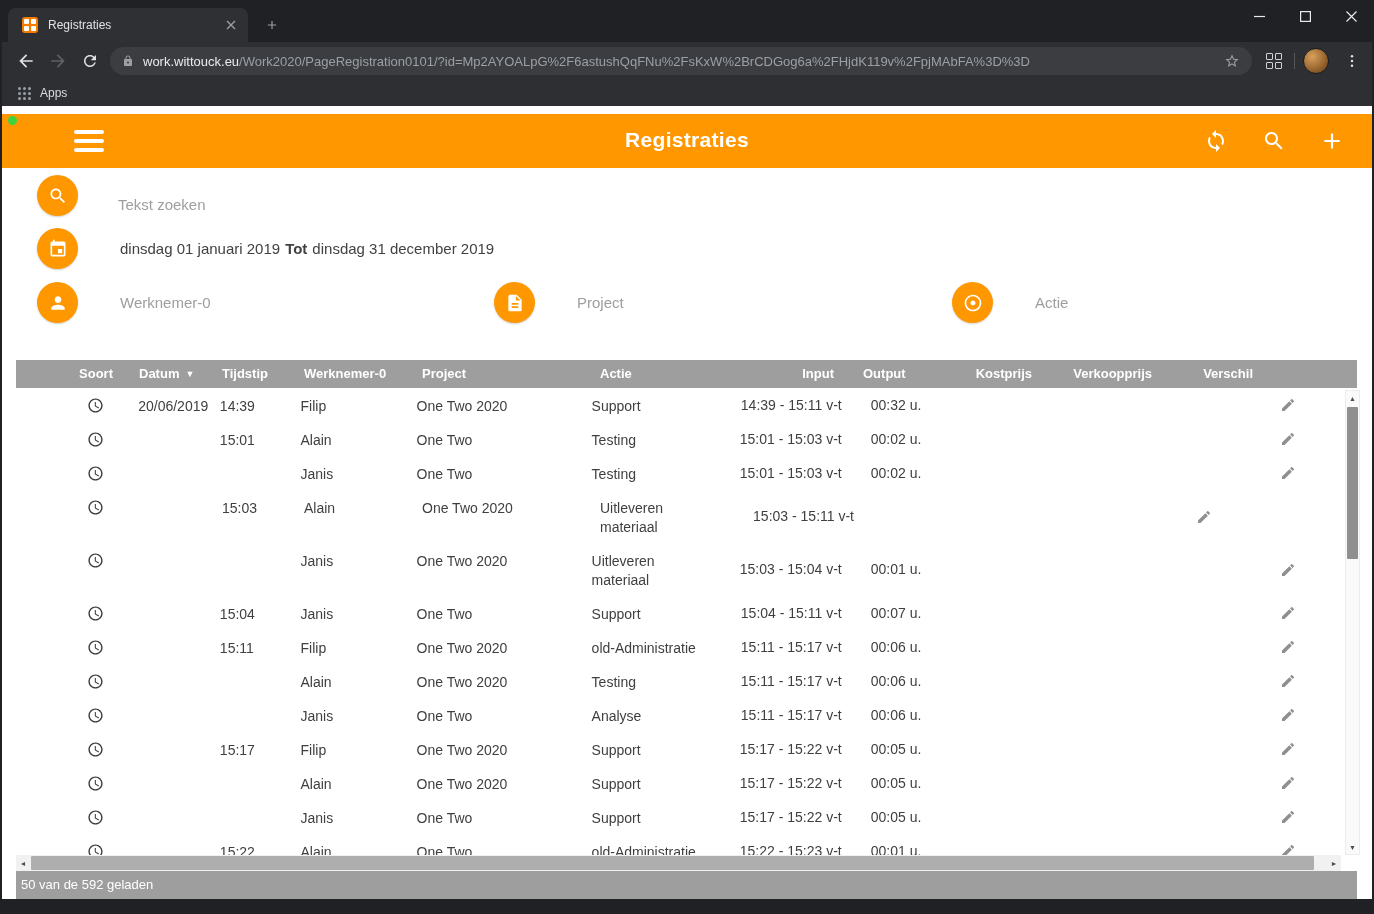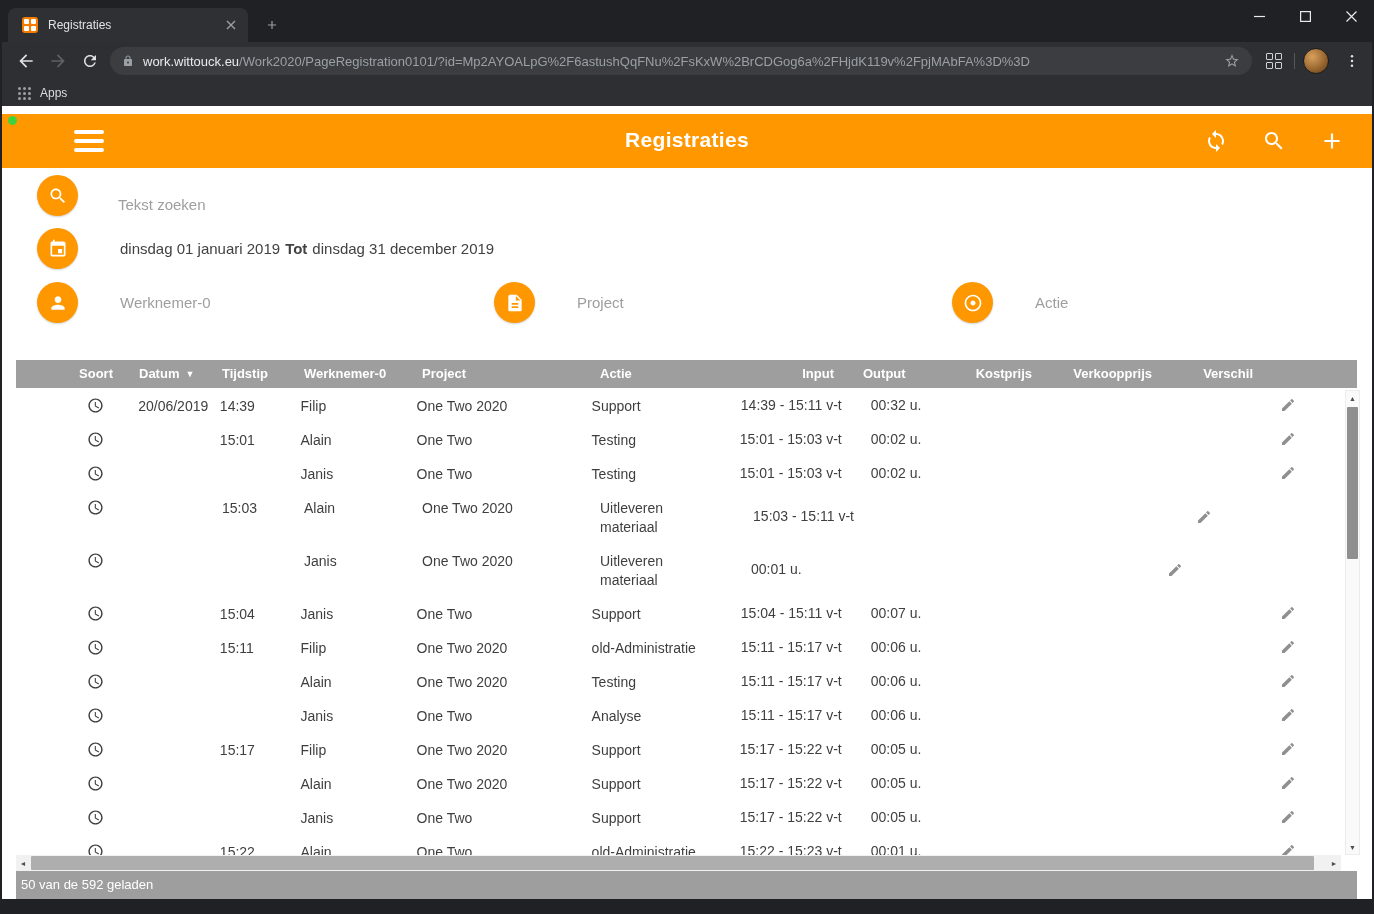--- a/index.html
+++ b/index.html
@@ -407,20 +407,21 @@
         <svg width="17" height="17" viewBox="0 0 24 24" fill="currentColor">
                 <path d="M11.99 2C6.47 2 2 6.48 2 12s4.47 10 9.99 10C17.52 22 22 17.52 22 12S17.52 2 11.99 2zM12 20c-4.42 0-8-3.58-8-8s3.58-8 8-8 8 3.58 8 8-3.58 8-8 8zm.5-13H11v6l5.25 3.15.75-1.23-4.5-2.67z"></path>
               </svg>
       </span>
     </div>
     <div class="td c-datum"></div>
     <div class="td c-tijd"></div>
     <div class="td c-werk">Janis</div>
     <div class="td c-proj">One Two 2020</div>
     <div class="td c-actie">Uitleveren materiaal</div>
+    <div class="td c-input">15:03 - 15:04 v-t</div>
     <div class="td c-output">00:01 u.</div>
     <div class="td c-kost"></div>
     <div class="td c-verkoop"></div>
     <div class="td c-verschil"></div>
     <div class="td c-edit">
       <button class="edit-btn">
         <svg width="16" height="16" viewBox="0 0 24 24" fill="currentColor">
                 <path d="M3 17.25V21h3.75L17.81 9.94l-3.75-3.75L3 17.25zM20.71 7.04c.39-.39.39-1.02 0-1.41l-2.34-2.34c-.39-.39-1.02-.39-1.41 0l-1.83 1.83 3.75 3.75 1.83-1.83z"></path>
               </svg>
       </button>

